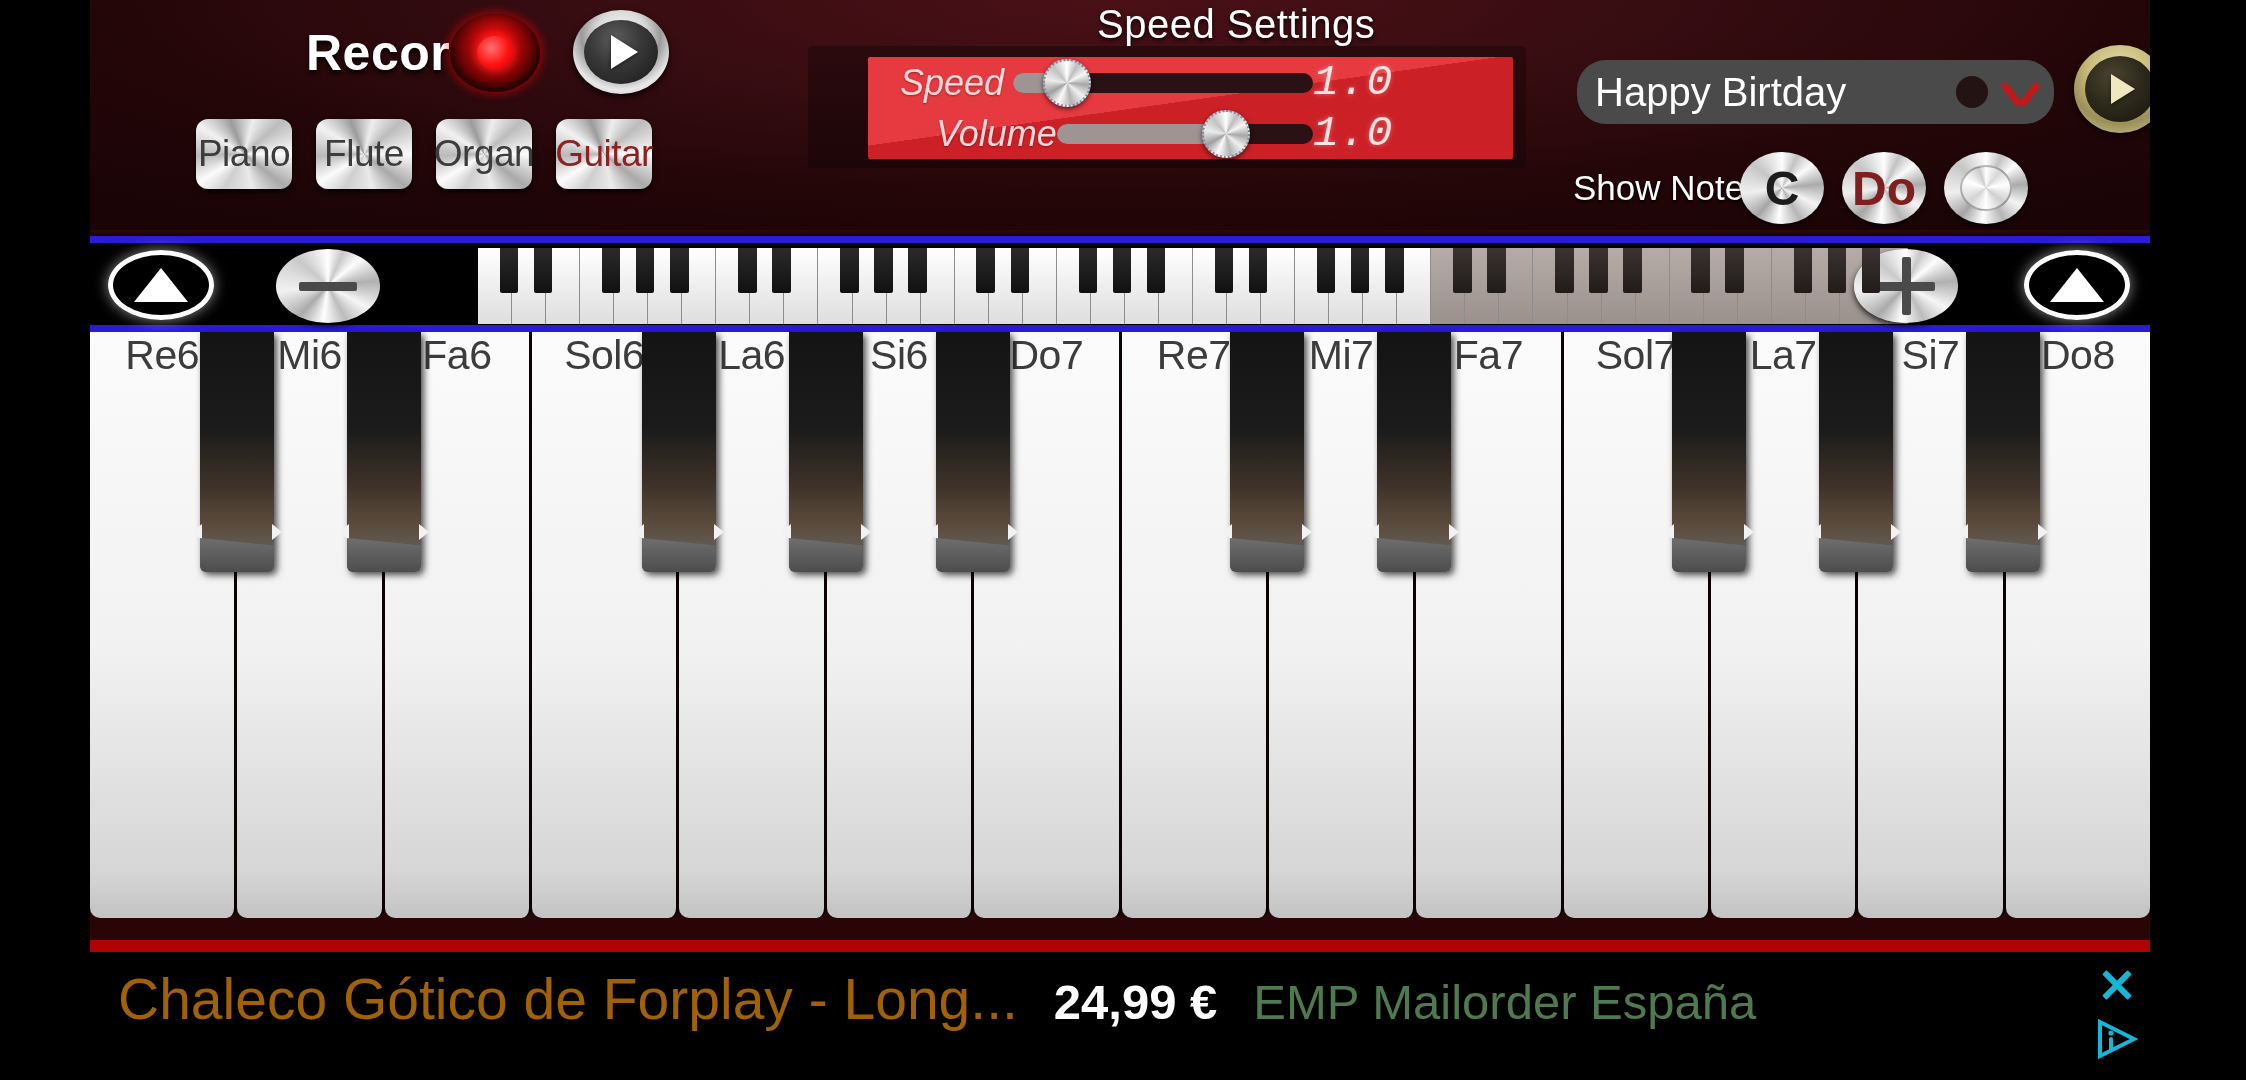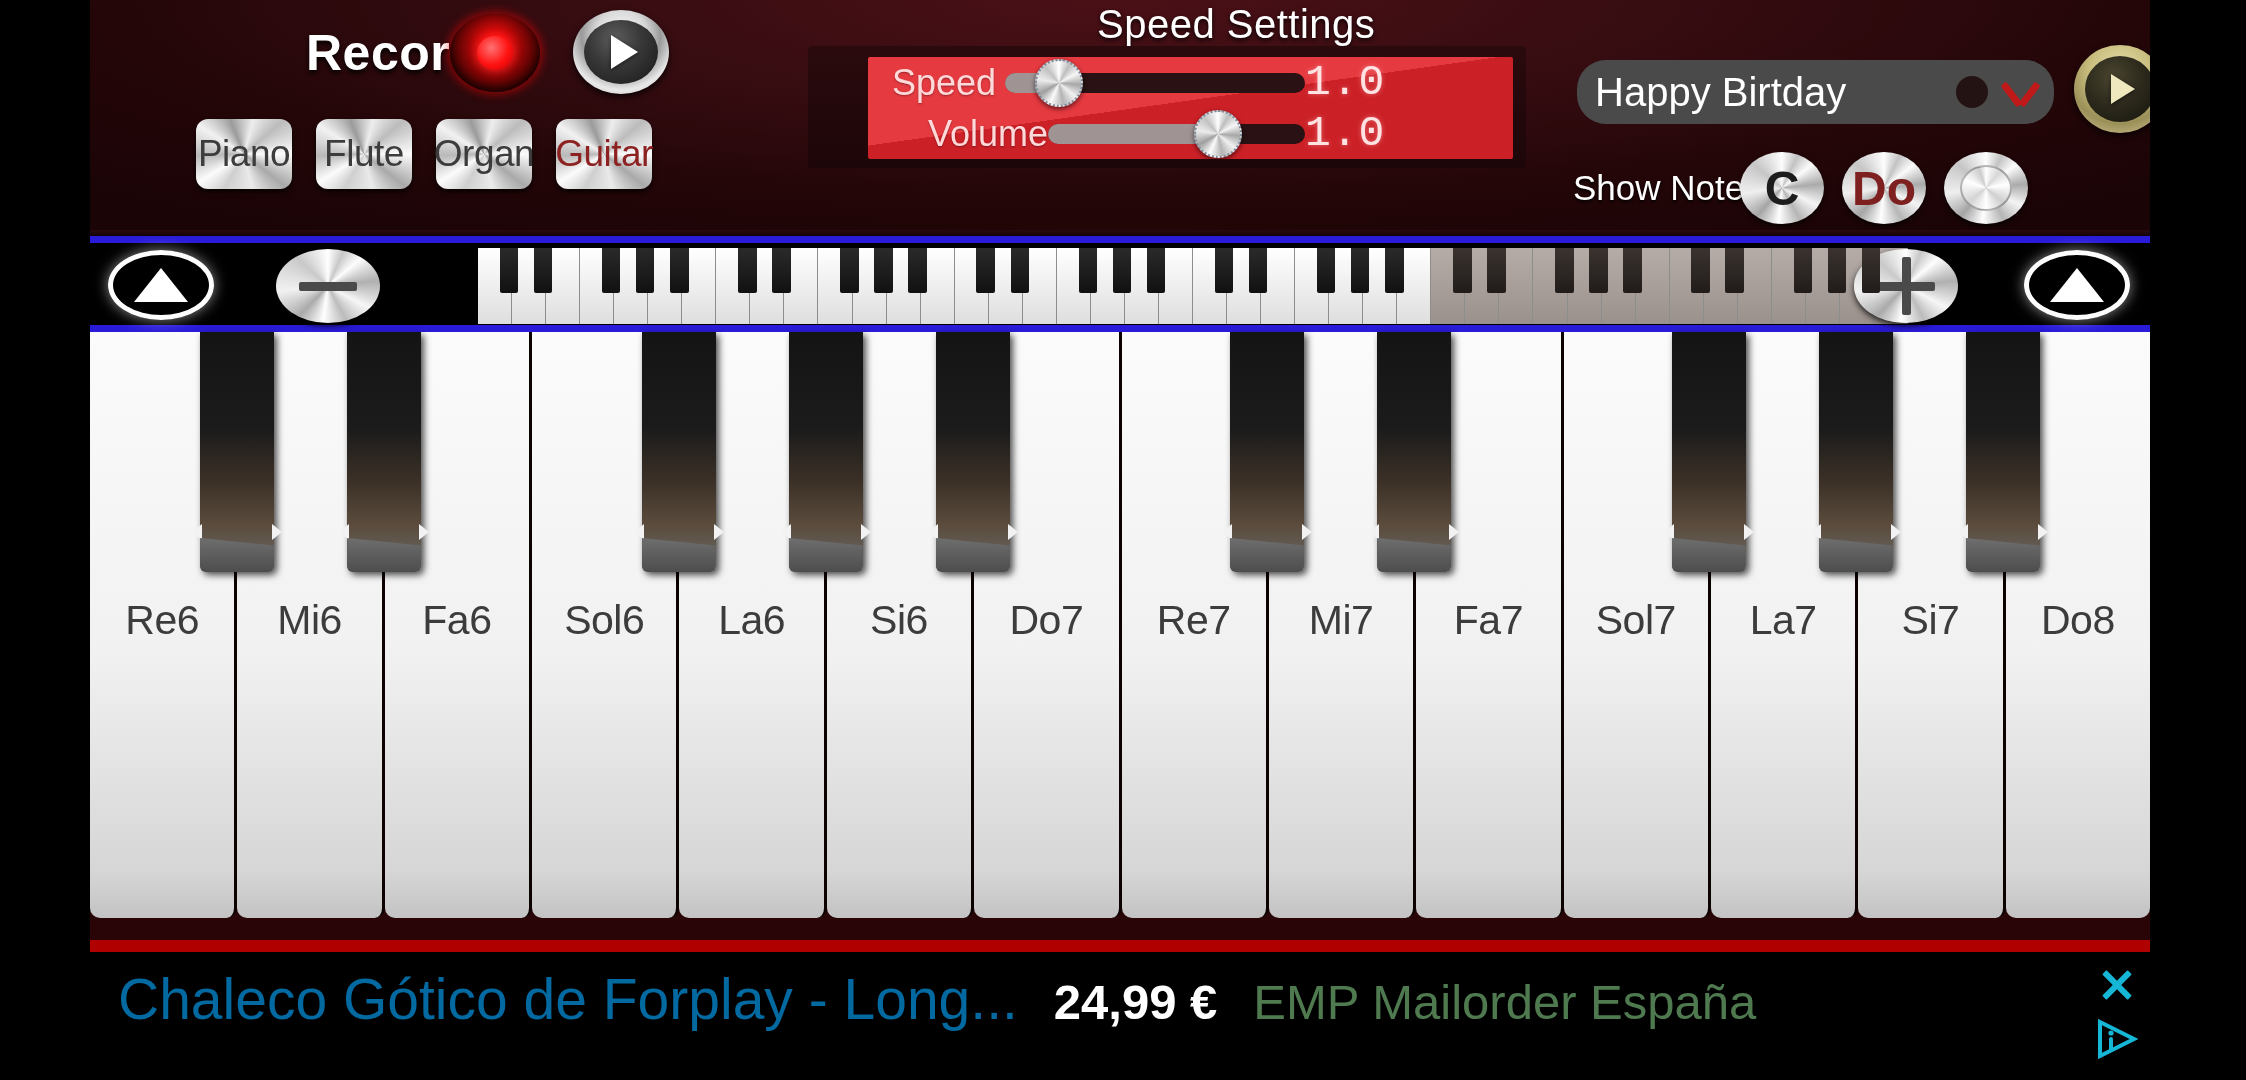--- a/index.html
+++ b/index.html
@@ -95,21 +95,21 @@
     border-radius: 4px;
   }
   #settings-inner {
     position: absolute; left: 778px; top: 57px; width: 645px; height: 102px;
     background: #e3242b; border-radius: 2px; overflow:hidden;
   }
   #settings-inner::before{
     content:""; position:absolute; inset:0;
     background: linear-gradient(172deg, rgba(255,255,255,.10) 0 46%, rgba(0,0,0,.10) 46% 100%);
   }
-  .sl-row { position: absolute; left: 4px; width: 513px; height: 51px; display:flex; align-items:center; }
+  .sl-row { position: absolute; left: 12px; width: 513px; height: 51px; display:flex; align-items:center;font-style:italic; }
   #row-speed  { top: 0; }
   #row-volume { top: 51px; padding-left: 36px; }
   .sl-label {
     width: 168px; padding-left: 20px; color: #ffd9d9; font-size: 36px;
     font-family: "Liberation Sans", sans-serif; z-index:2;
     text-shadow: 0 1px 2px rgba(0,0,0,.35);
   }
   .sl-track {
     position: relative; width: 395px; height: 20px; border-radius: 10px;
     background: #2a1113; z-index: 1;
@@ -228,21 +228,21 @@
   #keyboard {
     position: absolute; left: 90px; top: 332px; width: 2060px; height: 608px;
     background: #2a0507;
   }
   #white-keys { position: absolute; inset: 0 0 22px 0; display: flex; }
   .wkey {
     position: relative; flex: 1 1 0; height: 100%;
     background: linear-gradient(180deg,#fbfbfb 0%,#f1f1f1 55%,#d6d6d6 92%,#c3c3c3 100%);
     border-right: 3px solid #0d0202;
     border-radius: 0 0 10px 10px;
-    display: flex; align-items: center; justify-content: center;
+    display: flex; align-items: flex-start; justify-content: center;
     padding-bottom: 10px;
   }
   .wkey:last-child { border-right: none; }
   .wkey-label {
     color: #3c3c3c; font-size: 41px; font-family: "Liberation Sans", sans-serif;
     letter-spacing: -0.5px;
   }
   #black-keys { position: absolute; inset: 0; pointer-events: none; }
   .bkey {
     position: absolute; top: 0; width: 74px; height: 240px; z-index: 4;
@@ -261,21 +261,21 @@
   .bkey .mk-r { right:-8px; border-width: 8px 0 8px 10px; border-color: transparent transparent transparent #f2f2f2; }
 
   
   #ad-banner {
     position: absolute; left: 90px; top: 940px; width: 2060px; height: 140px;
     background: #000; overflow: hidden;
   }
   #ad-red-bar { position:absolute; left:0; top:0; width: 2060px; height: 12px; background:#b00000; }
   #ad-text-row { position: absolute; left: 28px; top: 26px; display: flex; align-items: baseline; gap: 36px; }
   #ad-title {
-    color: #0369a1; font-size: 57px;
+    color: #a16207; font-size: 57px;
     font-family: "Liberation Sans Narrow","Liberation Sans", sans-serif; white-space: nowrap; text-align: center;
   }
   #ad-price { color: #fff; font-size: 49px; font-weight: 700; font-family:"Liberation Sans",sans-serif; white-space: nowrap;}
   #ad-advertiser { color: #4f7a4f; font-size: 49px; font-family:"Liberation Sans",sans-serif; white-space: nowrap;}
   #ad-badges { position: absolute; right: 8px; top: 12px; width: 50px; height: 120px;
                display:flex; flex-direction: column; align-items:center; justify-content: space-evenly; }
   #ad-close-icon { position: relative; width: 40px; height: 40px; }
   #ad-close-icon::before, #ad-close-icon::after {
     content:""; position:absolute; left: 50%; top: 2px; width: 6px; height: 36px; background:#15b6d6; border-radius:1px;
   }

